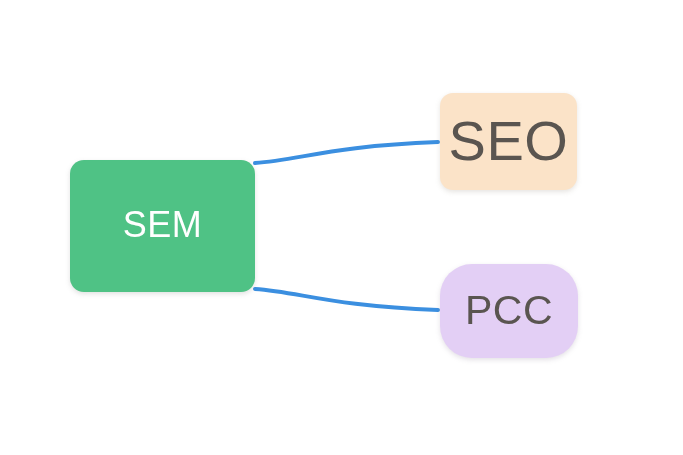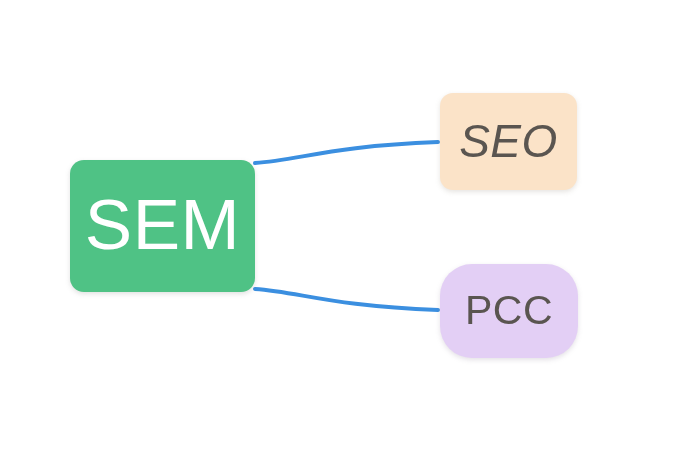--- a/index.html
+++ b/index.html
@@ -47,43 +47,42 @@
     left: 70px;
     top: 160px;
     width: 185px;
     height: 132px;
     background: #4FC285;
     border-radius: 14px;
     box-shadow: 0 2px 5px rgba(120,120,120,0.22);
   }
   #node-sem .node-label {
     color: #FFFFFF;
-    font-size: 71px;
+    font-size: 36px;
     font-weight: 400;
     letter-spacing: 0.5px;
     padding-bottom: 3px;
   }
 
   
   #node-seo {
     left: 440px;
     top: 93px;
     width: 137px;
     height: 97px;
     background: #FBE3C8;
     border-radius: 13px;
     box-shadow: 0 2px 5px rgba(140,130,120,0.22);
   }
   #node-seo .node-label {
     color: #5A5550;
-    font-size: 46px;
+    font-size: 56px;
     font-weight: 400;
     letter-spacing: 0.5px;
     padding-bottom: 2px;
-    font-style: italic;
   }
 
   
   #node-pcc {
     left: 440px;
     top: 264px;
     width: 138px;
     height: 94px;
     background: #E3CFF5;
     border-radius: 13px;

